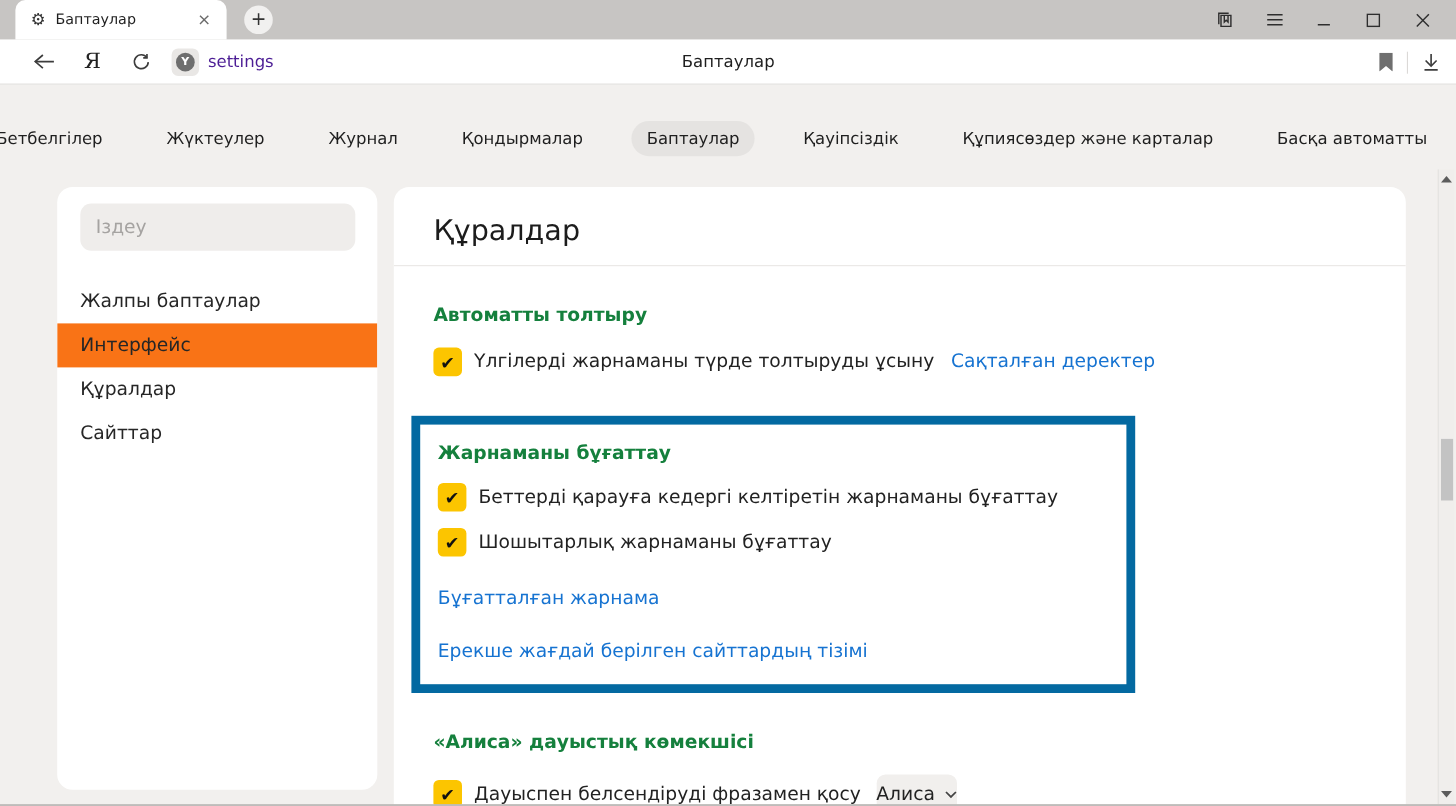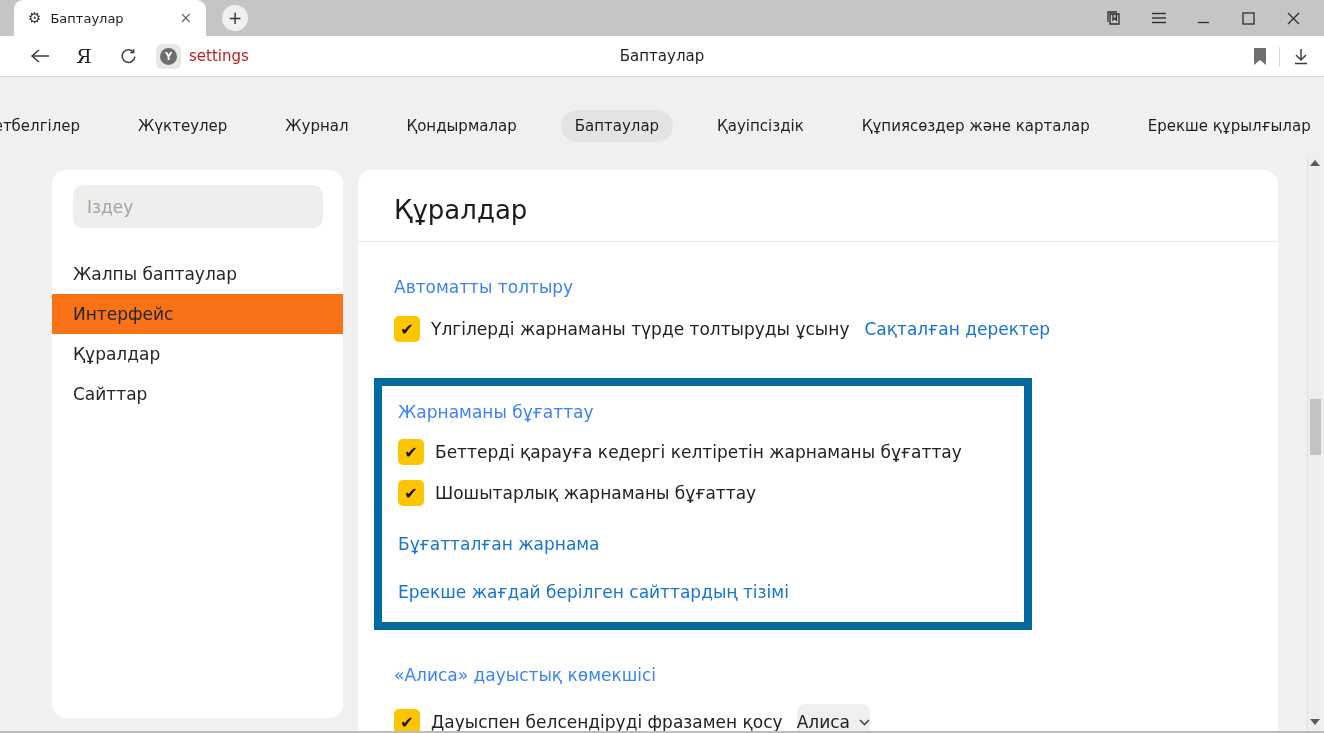--- a/index.html
+++ b/index.html
@@ -25,21 +25,21 @@
   
   .toolbar { position:absolute; left:0; top:36px; width:1324px; height:41px; background:#fff;
     border-bottom:1px solid #dcdad8; display:flex; align-items:center; }
   .tb-left { display:flex; align-items:center; padding-left:18px; gap:0; }
   .tb-btn { width:44px; height:32px; display:flex; align-items:center; justify-content:center; color:#3c3c3c; }
   .yandex-logo { font-size:19px; color:#222; font-family:"DejaVu Serif","Liberation Serif",serif; }
   .protect { width:25px; height:25px; border-radius:6px; background:#e9e7e5; display:flex;
     align-items:center; justify-content:center; margin:0 8px 0 6px; }
   .protect-circle { width:17px; height:17px; border-radius:50%; background:#6e6e6e; color:#fff;
     font-size:10px; font-weight:bold; display:flex; align-items:center; justify-content:center; }
-  .url-text { font-size:15px; color:#b91c1c; }
+  .url-text { font-size:15px; color:#4c1d95; }
   .tb-title { position:absolute; left:50%; transform:translateX(-50%); font-size:15px; color:#1f1f1f; }
   .tb-right { position:absolute; right:14px; top:36px; height:41px; display:flex; align-items:center; }
   .tb-divider { width:1px; height:20px; background:#dbd9d7; margin:0 12px; }
 
   
   .page { position:absolute; left:0; top:77px; width:1324px; height:656px; background:#f2f0ee; }
 
   .nav { position:absolute; left:0; right:30px; top:33px; display:flex; justify-content:center;
     align-items:center; gap:30px; font-size:15px; color:#1f1f1f; }
   .nav-item { padding:7px 14px; border-radius:16px; white-space:nowrap; }
@@ -55,21 +55,21 @@
   .side-items { margin-top:26px; }
   .side-item { height:40px; line-height:40px; padding-left:21px; font-size:17px; color:#262626;
     white-space:nowrap; }
   .side-item.active { background:#f97316; }
 
   
   .main { position:absolute; left:358px; top:93px; width:920px; height:563px; background:#fff;
     border-radius:14px 14px 0 0; overflow:hidden; }
   .main-title { padding:24px 36px 0 36px; font-size:26px; font-weight:400; color:#1c1c1c; line-height:32px; }
   .main-divider { margin-top:15px; height:1px; background:#e9e7e5; }
-  .section-title { margin:33px 36px 0 36px; font-size:17px; font-weight:400; color:#3b82f6; line-height:24px; }
+  .section-title { margin:33px 36px 0 36px; font-size:17px; font-weight:700; color:#15803d; line-height:24px; }
   .cb-row { display:flex; align-items:center; margin:17px 36px 0 36px; }
   .checkbox { width:26px; height:26px; border-radius:5px; background:#fcc500; display:flex;
     align-items:center; justify-content:center; flex:none; font-size:16px; color:#111; font-weight:bold; }
   .cb-label { margin-left:11px; font-size:17px; color:#222; white-space:nowrap; }
   a.link { color:#1673d1; font-size:17px; text-decoration:none; white-space:nowrap; }
   .cb-row .link { margin-left:15px; }
 
   .highlight { margin:36px 0 0 16px; width:658px; border:8px solid #0369a1; padding:12px 16px 20px 16px; }
   .highlight .section-title { margin:2px 0 0 0; }
   .highlight .cb-row { margin:15px 0 0 0; }
@@ -180,21 +180,21 @@
 <div class="page">
 
   <div class="nav">
     <div class="nav-item">Бетбелгілер</div>
     <div class="nav-item">Жүктеулер</div>
     <div class="nav-item">Журнал</div>
     <div class="nav-item">Қондырмалар</div>
     <div class="nav-item active">Баптаулар</div>
     <div class="nav-item">Қауіпсіздік</div>
     <div class="nav-item">Құпиясөздер және карталар</div>
-    <div class="nav-item">Ерекше құрылғылар</div>
+    <div class="nav-item">Басқа автоматты</div>
   </div>
 
   <div class="sidebar">
     <input class="search-input" type="text" placeholder="Іздеу" style="">
     <div class="side-items">
       <div class="side-item">Жалпы баптаулар</div>
       <div class="side-item active">Интерфейс</div>
       <div class="side-item">Құралдар</div>
       <div class="side-item">Сайттар</div>
     </div>

